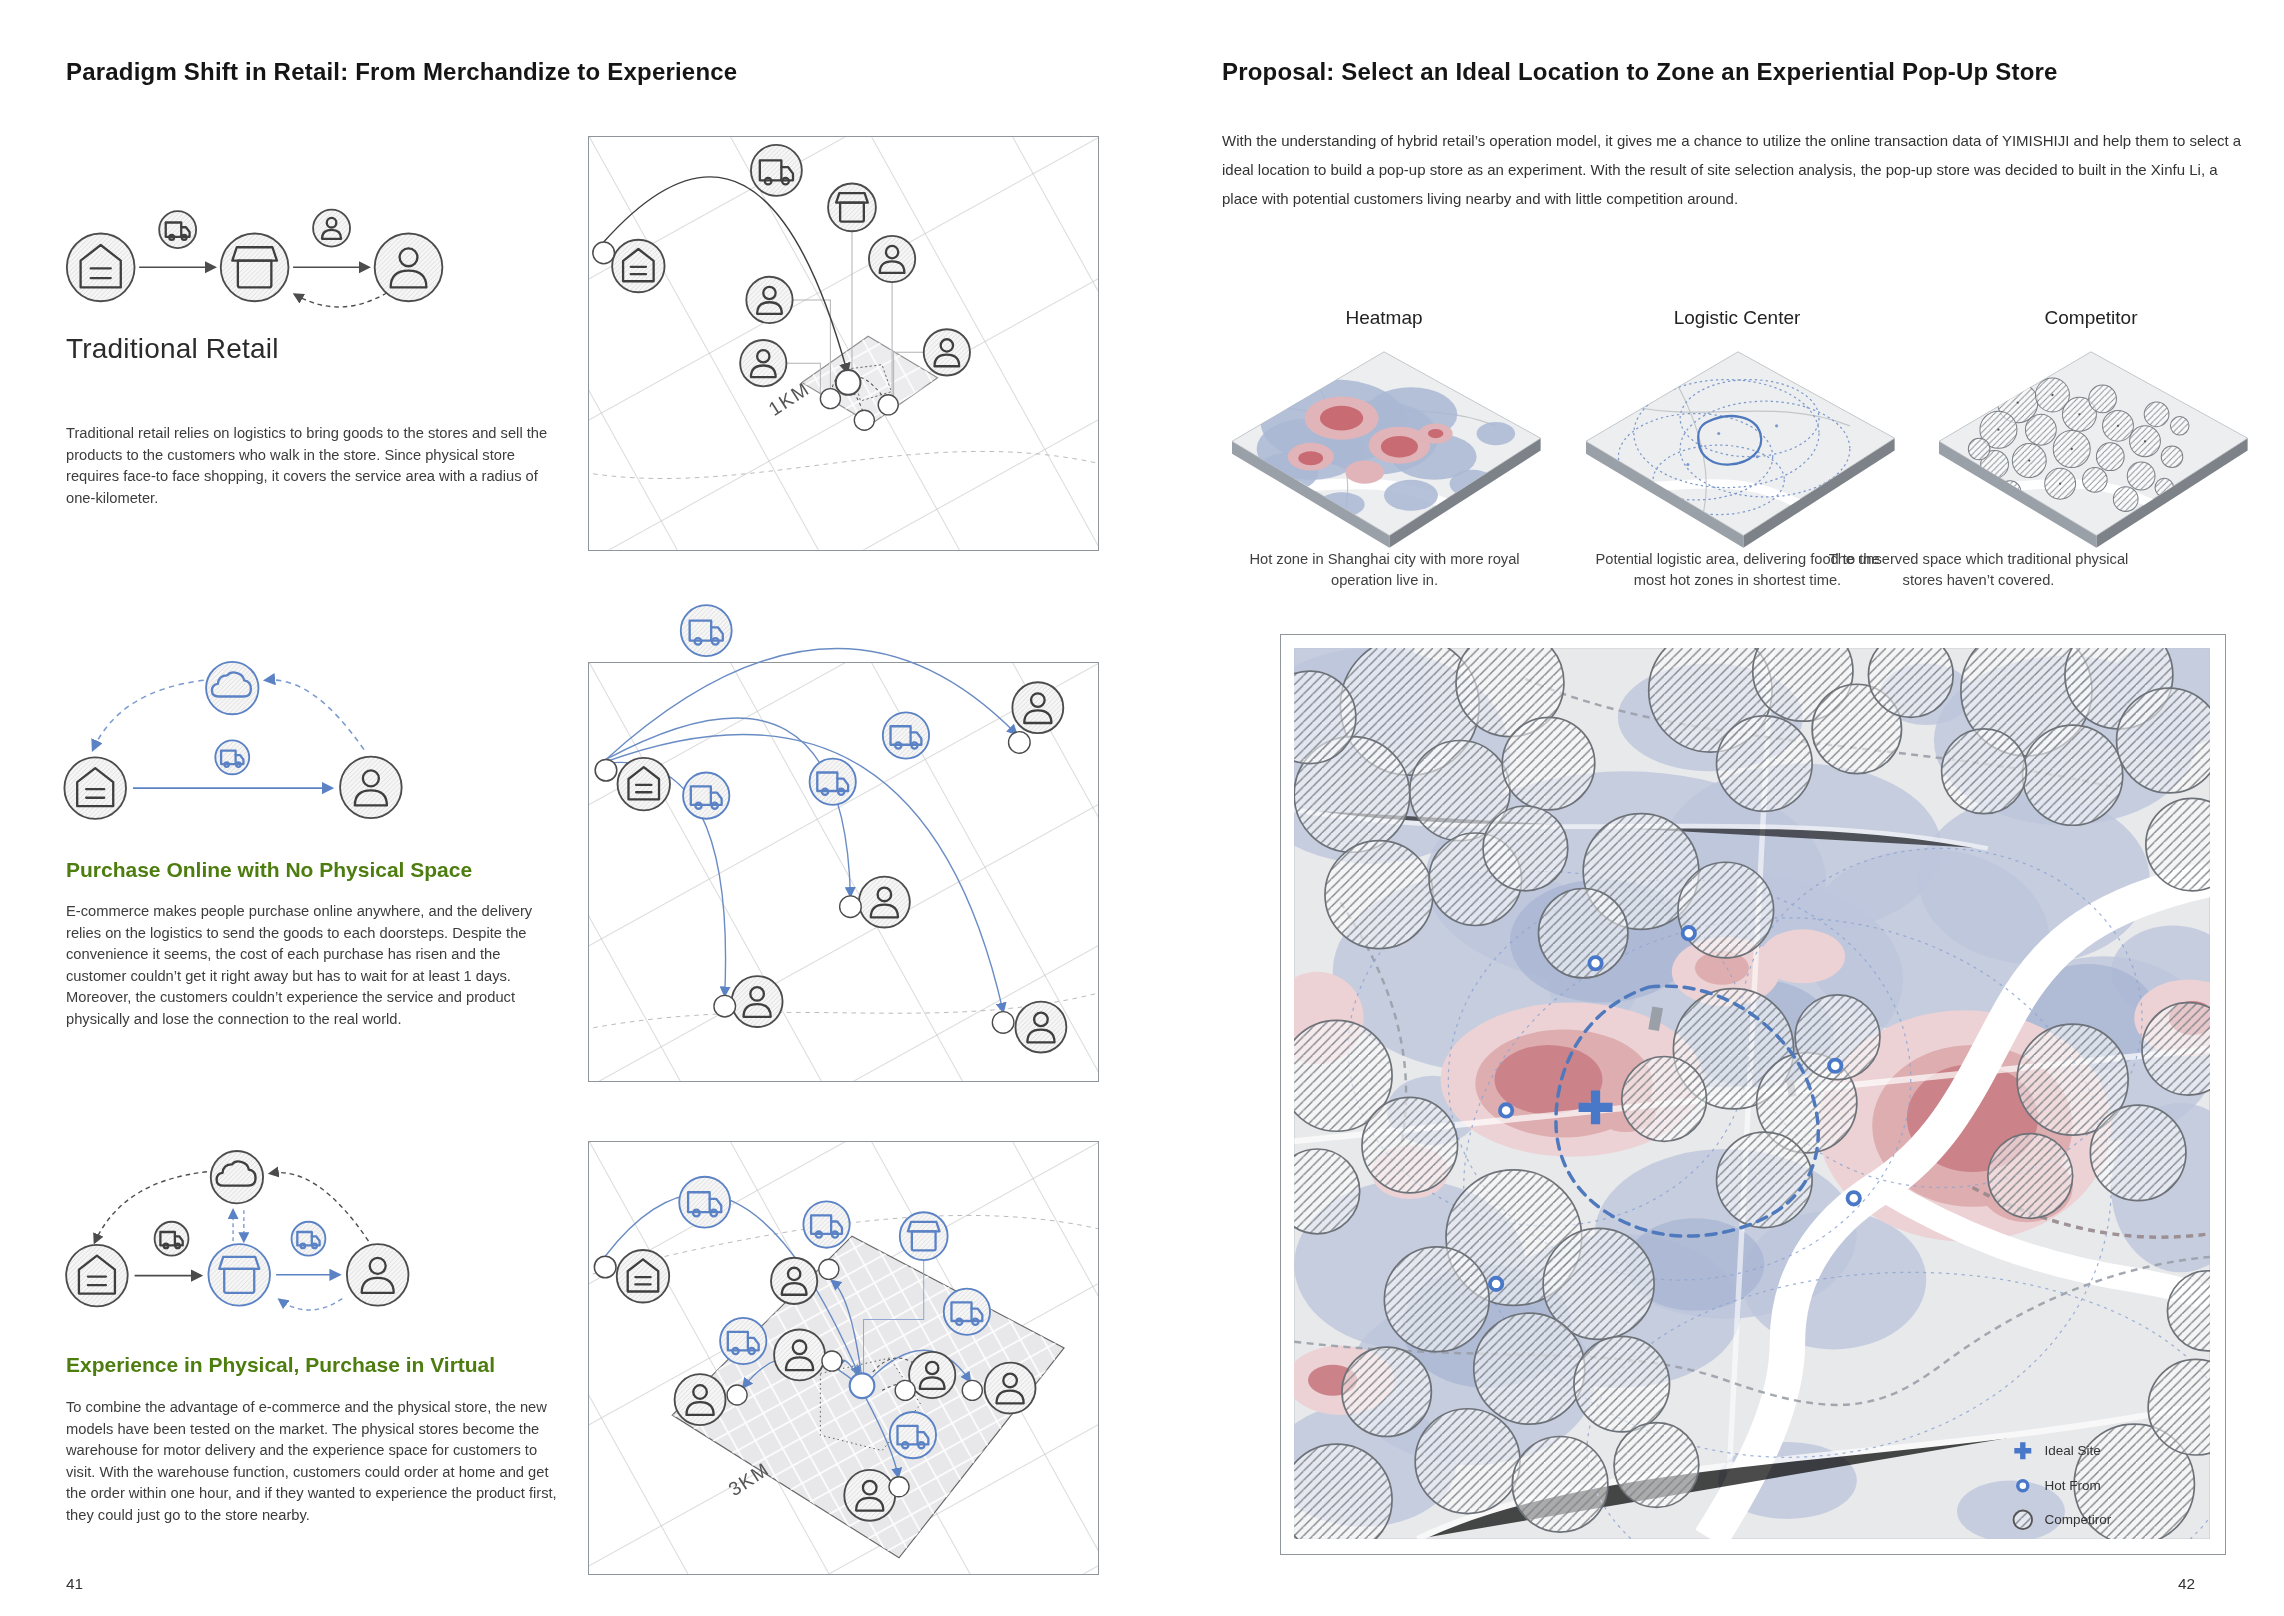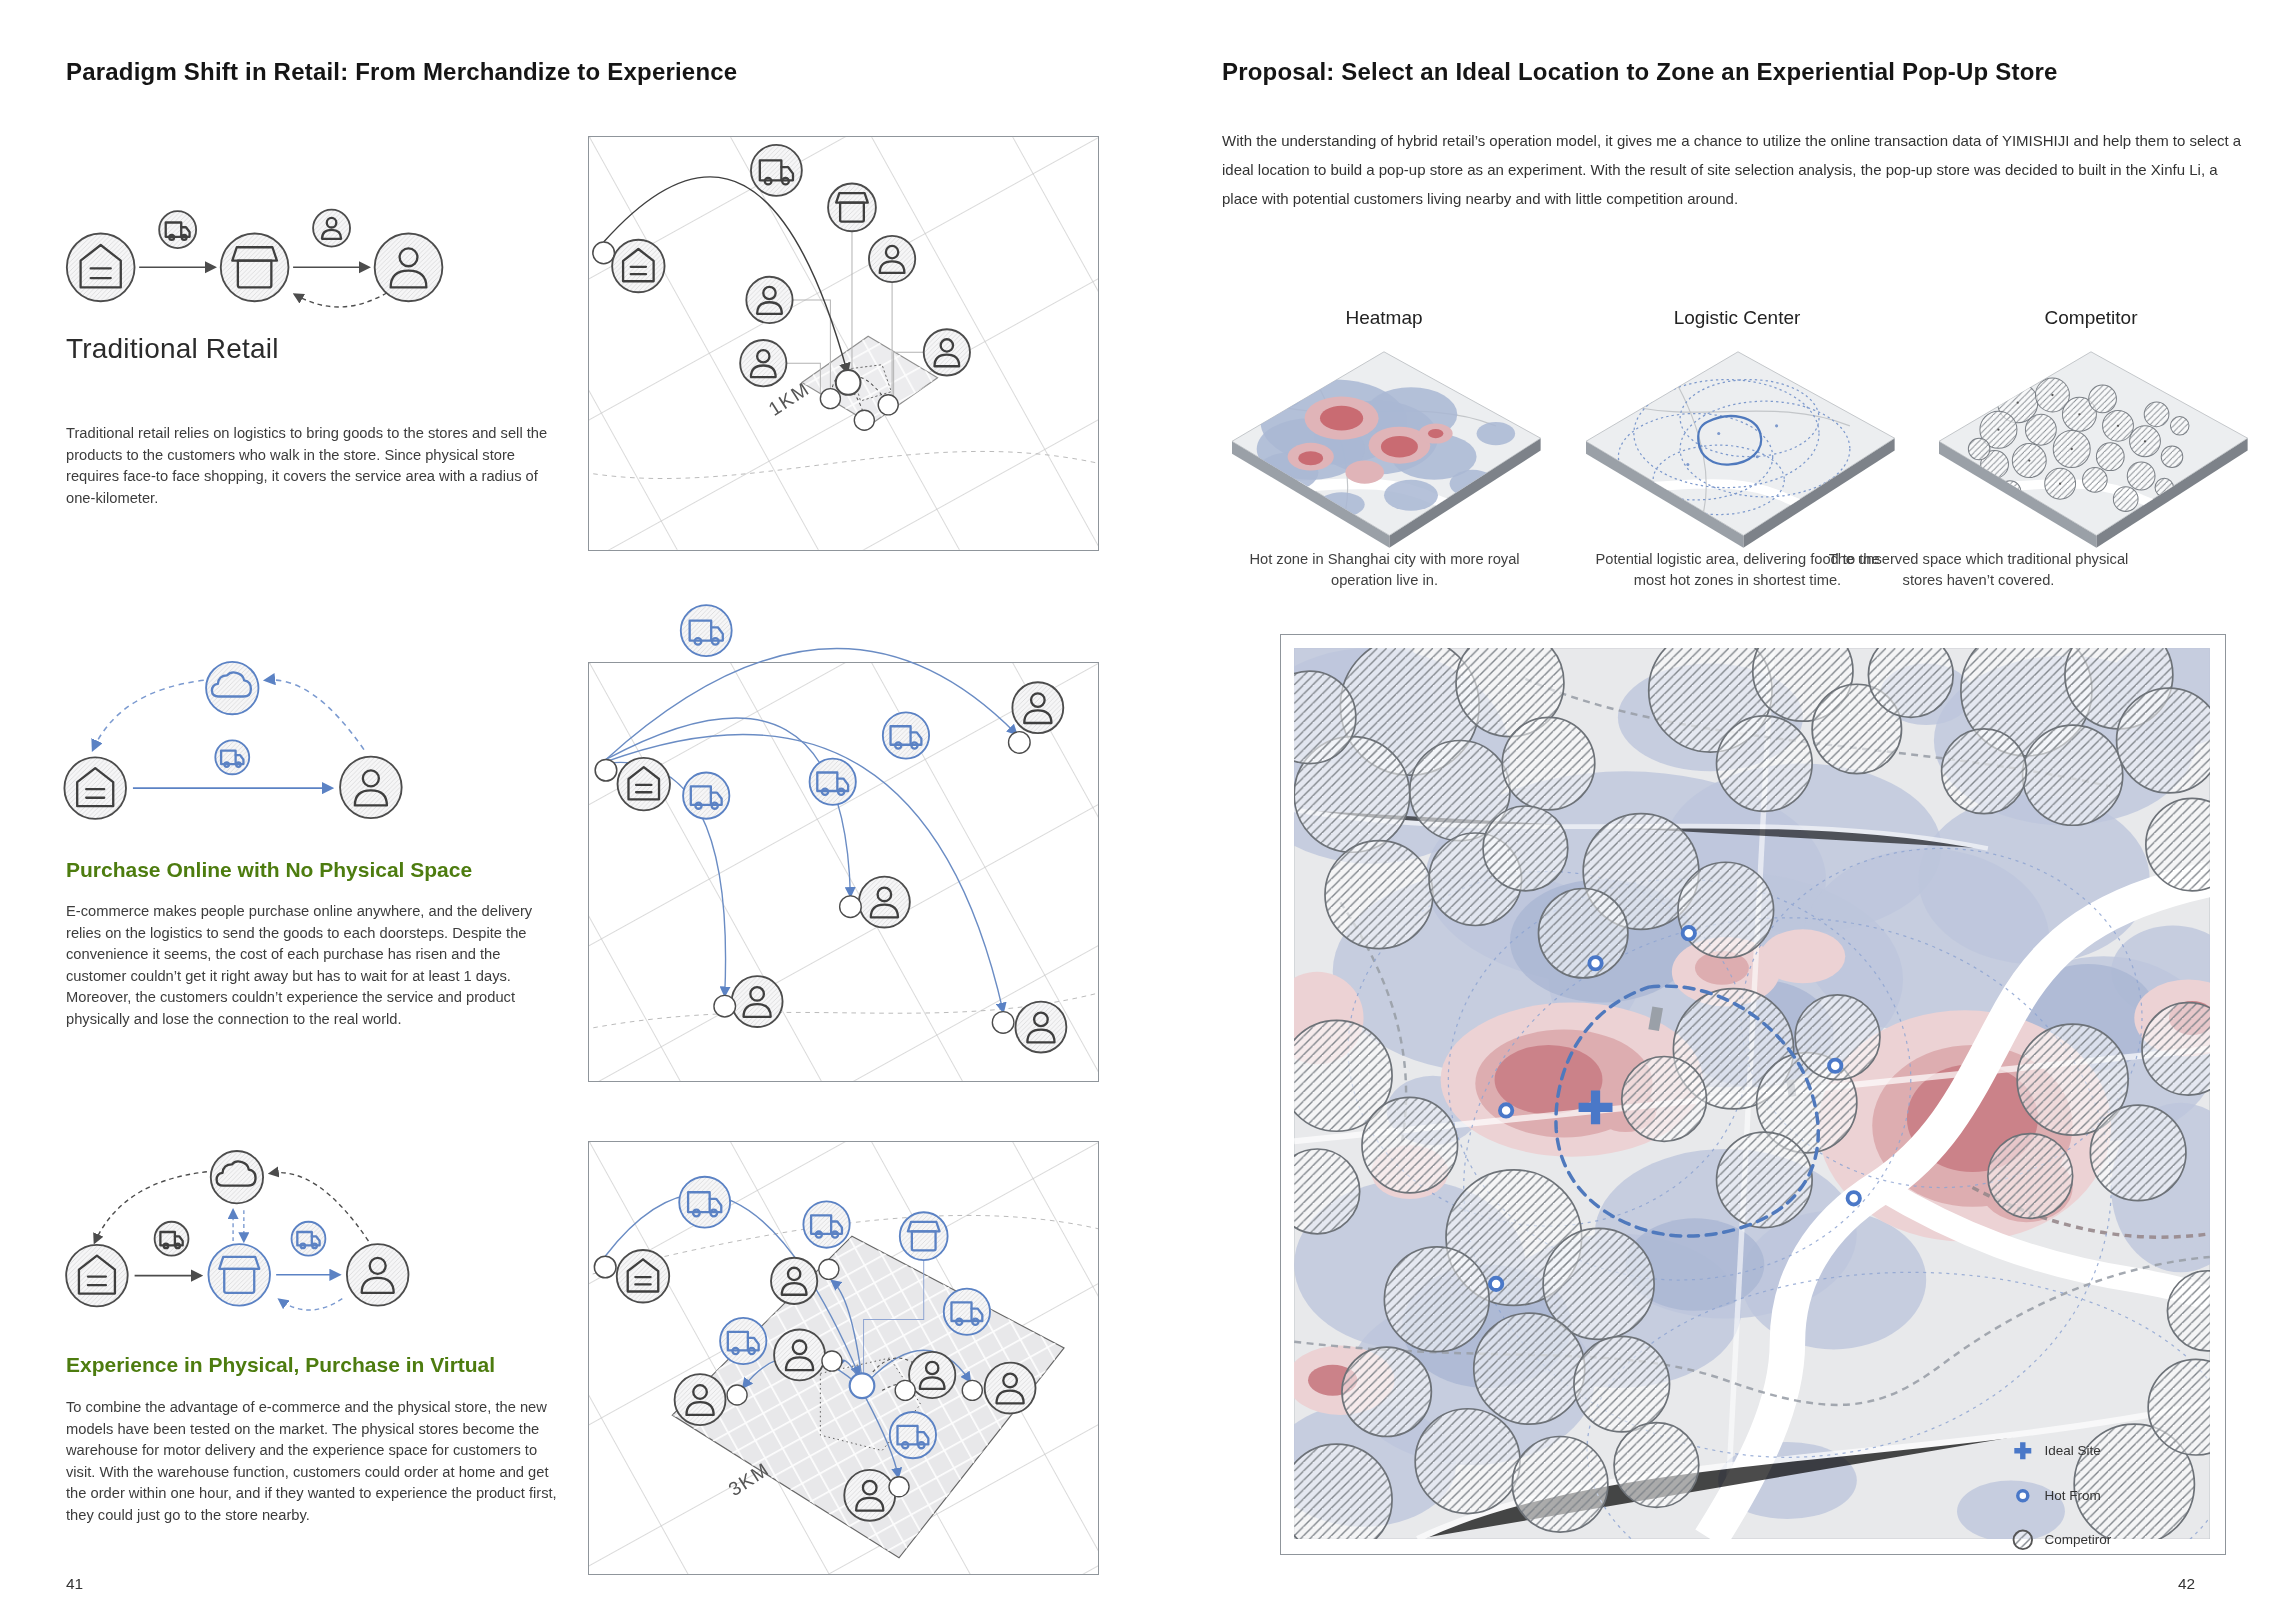--- a/index.html
+++ b/index.html
@@ -23,21 +23,21 @@
   .icb{stroke:#5b82c4;fill:none;stroke-width:2.3;stroke-linecap:round;stroke-linejoin:round;}
   .conn{stroke:#b3b3b3;stroke-width:1.3;fill:none;}
   .arck{stroke:#3f3f3f;stroke-width:1.9;fill:none;}
   .arcb{stroke:#6a8cc4;stroke-width:1.8;fill:none;}
   .dashk{stroke:#4c4c4c;stroke-width:1.8;fill:none;stroke-dasharray:6 5;}
   .dashb{stroke:#7b9ad0;stroke-width:2;fill:none;stroke-dasharray:7 6;}
   .arrow{stroke:#4c4c4c;stroke-width:2;fill:none;}
   .arrowb{stroke:#5b82c4;stroke-width:2;fill:none;}
   .kmtext{font-size:25px;fill:#555;letter-spacing:2px;}
   .map-panel{position:absolute;border:0.8px solid #8f959b;background:#fff;}
-  .legend{position:absolute;display:flex;flex-direction:column;gap:23px;}
+  .legend{position:absolute;display:flex;flex-direction:column;gap:13px;}
   .legend-row{display:flex;align-items:center;gap:10.8px;height:21.6px;}
   .legend-label{font-size:13.5px;color:#333;}
 </style>
 </head>
 <body>
 
 <svg width="0" height="0" style="position:absolute" aria-hidden="true">
   <defs>
     <pattern id="iso" patternUnits="userSpaceOnUse" width="160" height="160" patternTransform="rotate(-29)">
       <path d="M0,0.5 H160" stroke="#c9c9c9" stroke-width="1"></path>

